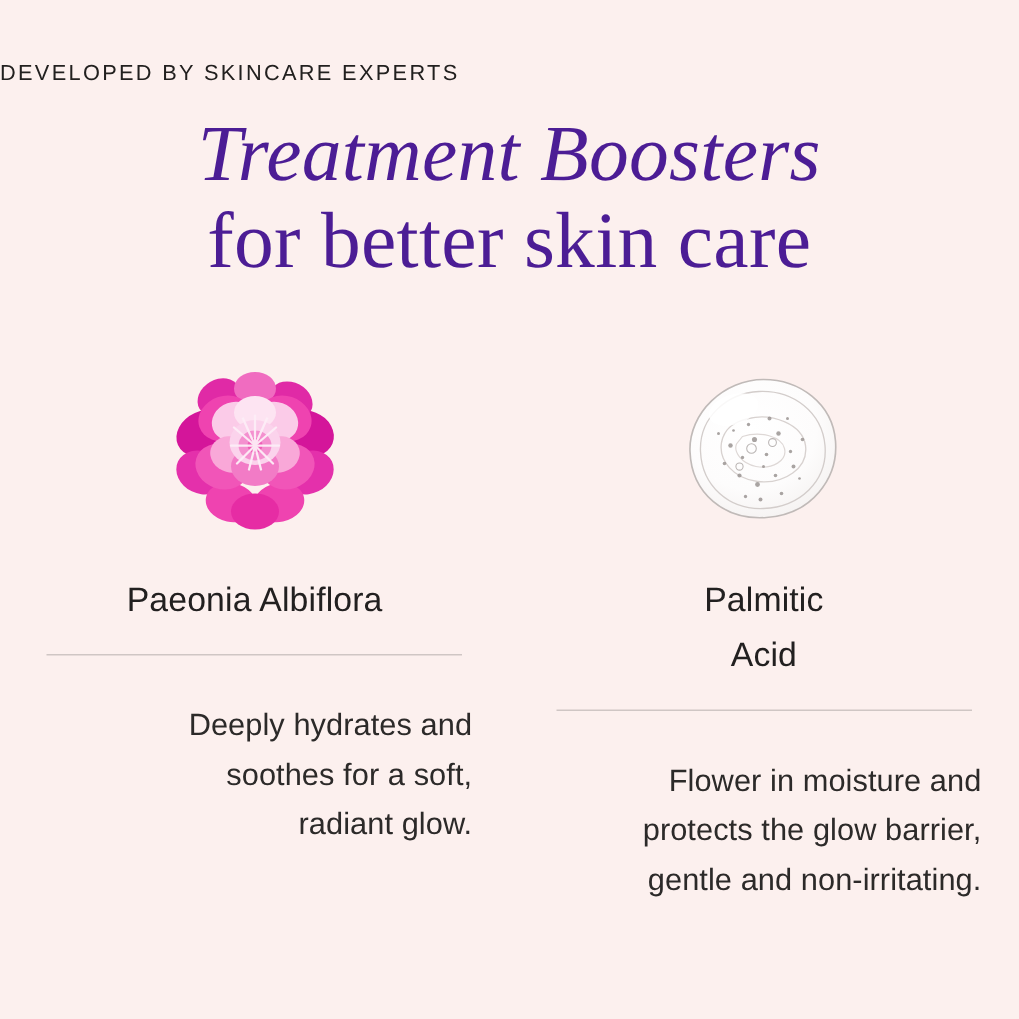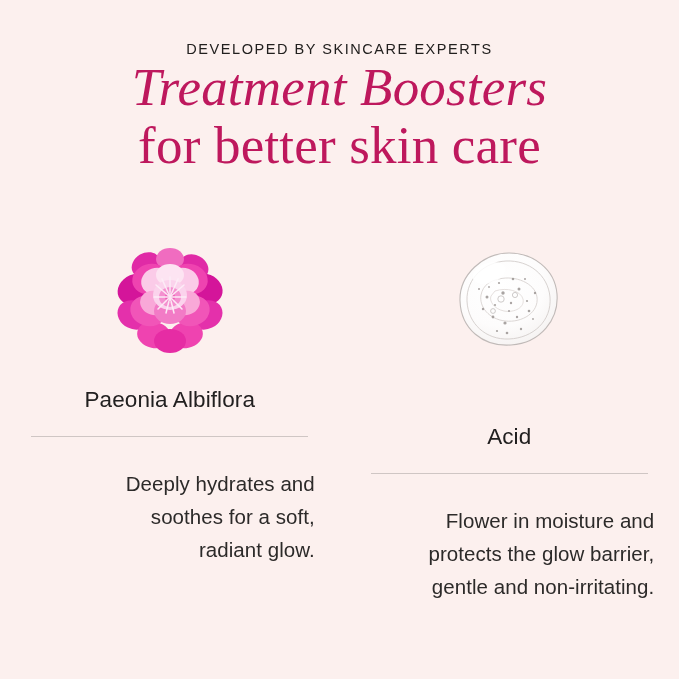--- a/index.html
+++ b/index.html
@@ -20,35 +20,35 @@
     background: #fcf0ee;
     box-sizing: border-box;
   }
 
   
   .eyebrow {
     position: absolute;
     top: 41px;
     left: 0;
     width: 679px;
-    text-align: center;
+    text-align: left;
     font-family: "Liberation Sans", sans-serif;
     font-size: 14.5px;
     font-weight: 500;
     letter-spacing: 1.55px;
     color: #22201f;
     white-space: nowrap;
   }
   .headline {
     position: absolute;
-    top: 58px;
+    top: 74px;
     left: 0;
     width: 679px;
     text-align: center;
-    color: #be185d;
+    color: #4c1d95;
   }
   .headline-line1 {
     display: block;
     font-family: "Liberation Serif", "DejaVu Serif", serif;
     font-style: italic;
     font-weight: 400;
     font-size: 53px;
     line-height: 58px;
     letter-spacing: 0.2px;
   }
@@ -249,21 +249,21 @@
           </g>
           <g fill="none" stroke="#a9a3a1" stroke-width="0.7" opacity="0.8">
             <circle cx="52" cy="54" r="3.2"></circle>
             <circle cx="66" cy="50" r="2.6"></circle>
             <circle cx="44" cy="66" r="2.4"></circle>
           </g>
         </svg>
       </div>
 
       <div class="ingredient-name">
-        <br>
+        <span>Palmitic</span><br>
         <span>Acid</span>
       </div>
 
       <hr class="divider">
 
       <div class="ingredient-desc">
         <span class="dline">Flower in moisture and</span>
         <span class="dline">protects the glow barrier,</span>
         <span class="dline">gentle and non-irritating.</span>
       </div>

